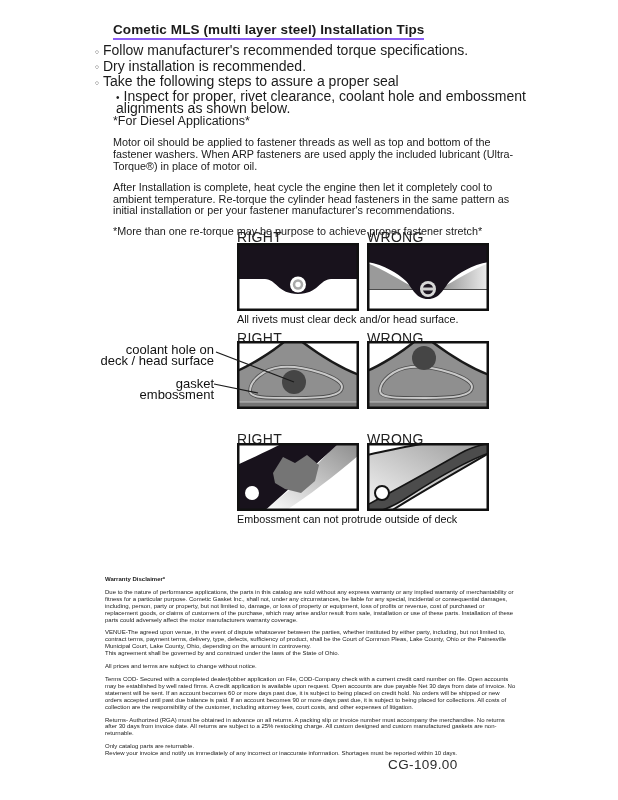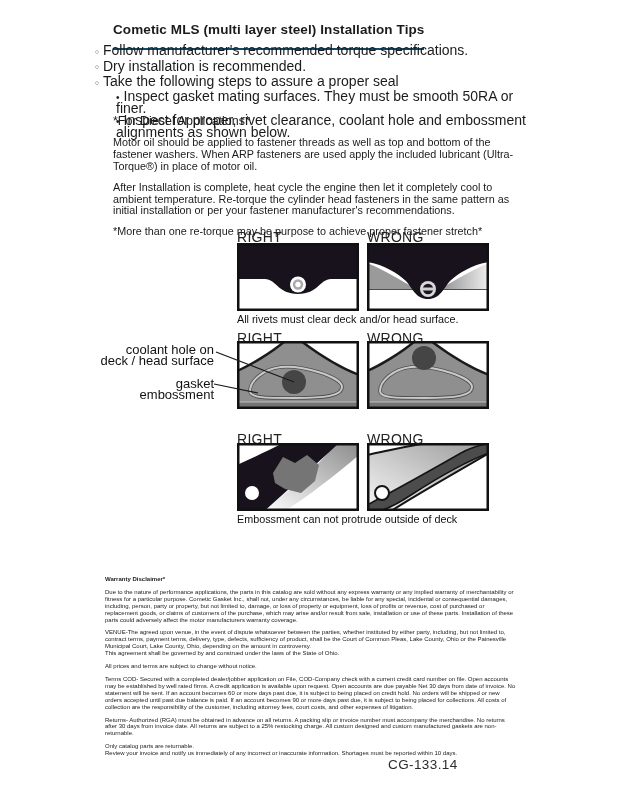--- a/index.html
+++ b/index.html
@@ -1,19 +1,19 @@
 <!DOCTYPE html>
 <html><head>
 <meta charset="utf-8">
 <style>
   html,body{margin:0;padding:0;background:#e8e8e8;}
   #page{position:relative;width:618px;height:800px;background:#ffffff;overflow:hidden;
         font-family:"Liberation Sans",sans-serif;color:#1b1b1b;}
   .title{position:absolute;left:113px;top:22px;margin:0;font-size:13.5px;font-weight:bold;
-         border-bottom:2px solid #0c4a6e;padding-bottom:11px;letter-spacing:.1px;}
+         border-bottom:2px solid #8b5cf6;padding-bottom:1px;letter-spacing:.1px;}
   .bullets{position:absolute;left:95px;top:44px;width:440px;font-size:14px;}
   .b{line-height:13.5px;}
   .b::before{content:"\25CB";font-size:6.5px;margin-right:4px;position:relative;top:-1.5px;}
   .sb{margin-left:21px;line-height:11.5px;}
   .sb::before{content:"\2022";font-size:10px;margin-right:4px;}
   .diesel{position:absolute;left:113px;top:116px;width:402px;font-size:10.8px;line-height:11.9px;}
   .diesel h2{margin:0 0 9px 0;font-size:12.5px;font-weight:normal;}
   .diesel p{margin:0 0 9px 0;}
   .dg-label{position:absolute;width:122px;text-align:left;font-size:14px;color:#222;letter-spacing:.3px;}
   .dg-box{position:absolute;width:122px;height:68px;}
@@ -31,21 +31,20 @@
 <body>
 
 <div id="page">
 
   <h1 class="title">Cometic MLS (multi layer steel) Installation Tips</h1>
 
   <div class="bullets">
     <div class="b">Follow manufacturer's recommended torque specifications.</div>
     <div class="b">Dry installation is recommended.</div>
     <div class="b">Take the following steps to assure a proper seal</div>
-    <div class="sb">Inspect gasket mating surfaces.  They must be smooth 50RA or finer.</div>
     <div class="sb">Inspect for proper, rivet clearance, coolant hole and embossment alignments as shown below.</div>
   </div>
 
   <div class="diesel">
     <h2>*For Diesel Applications*</h2>
     <p>Motor oil should be applied to fastener threads as well as top and bottom of the fastener washers. When ARP fasteners are used apply the included lubricant (Ultra-Torque®) in place of motor oil.</p>
     <p>After Installation is complete, heat cycle the engine then let it completely cool to ambient temperature. Re-torque the cylinder head fasteners in the same pattern as initial installation or per your fastener manufacturer's recommendations.</p>
     <p>*More than one re-torque may be purpose to achieve proper fastener stretch*</p>
   </div>
 
@@ -183,15 +182,15 @@
     <p>Due to the nature of performance applications, the parts in this catalog are sold without any express warranty or any implied warranty of merchantability or fitness for a particular purpose.  Cometic Gasket Inc., shall not, under any circumstances, be liable for any special, incidental or consequential damages, including, person, party or property, but not limited to, damage, or loss of property or equipment, loss of profits or revenue, cost of purchased or replacement goods, or claims of customers of the purchase, which may arise and/or result from sale, installation or use of these parts.  Installation of these parts could adversely affect the motor manufacturers warranty coverage.</p>
     <p class="tight">VENUE-The agreed upon venue, in the event of dispute whatsoever between the parties, whether instituted by either party, including, but not limited to, contract terms, payment terms, delivery, type, defects, sufficiency of product, shall be the Court of Common Pleas, Lake County, Ohio or the Painesville Municipal Court, Lake County, Ohio, depending on the amount in controversy.</p>
     <p>This agreement shall be governed by and construed under the laws of the State of Ohio.</p>
     <p>All prices and terms are subject to change without notice.</p>
     <p>Terms COD- Secured with a completed dealer/jobber application on File, COD-Company check with a current credit card number on file.  Open accounts may be established by well rated firms.  A credit application is available upon request.  Open accounts are due payable Net 30 days from date of invoice.  No statement will be sent.  If an account becomes 60 or more days past due, it is subject to being placed on credit hold.  No orders will be shipped or new orders accepted until past due balance is paid.  If an account becomes 90 or more days past due, it is subject to being placed for collections.  All costs of collection are the responsibility of the customer, including attorney fees, court costs, and other expenses of litigation.</p>
     <p>Returns- Authorized (RGA) must be obtained in advance on all returns.  A packing slip or invoice number must accompany the merchandise.  No returns after 30 days from invoice date.  All returns are subject to a 25% restocking charge.  All custom designed and custom manufactured gaskets are non-returnable.</p>
     <p class="tight">Only catalog parts are returnable.</p>
     <p class="tight">Review your invoice and notify us immediately of any incorrect or inaccurate information.  Shortages must be reported within 10 days.</p>
   </div>
 
-  <div class="doc-code">CG-133.14</div>
+  <div class="doc-code">CG-109.00</div>
 
 </div>
 
 </body></html>

